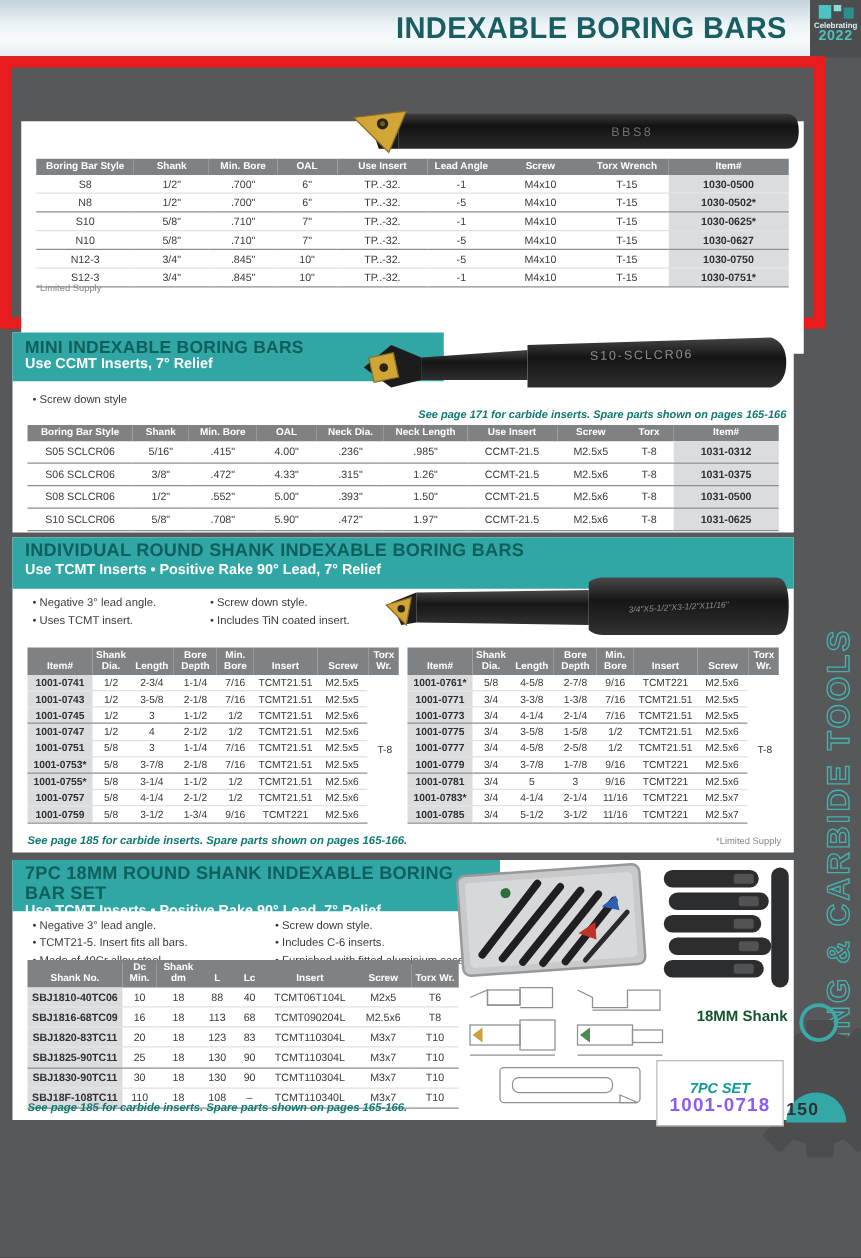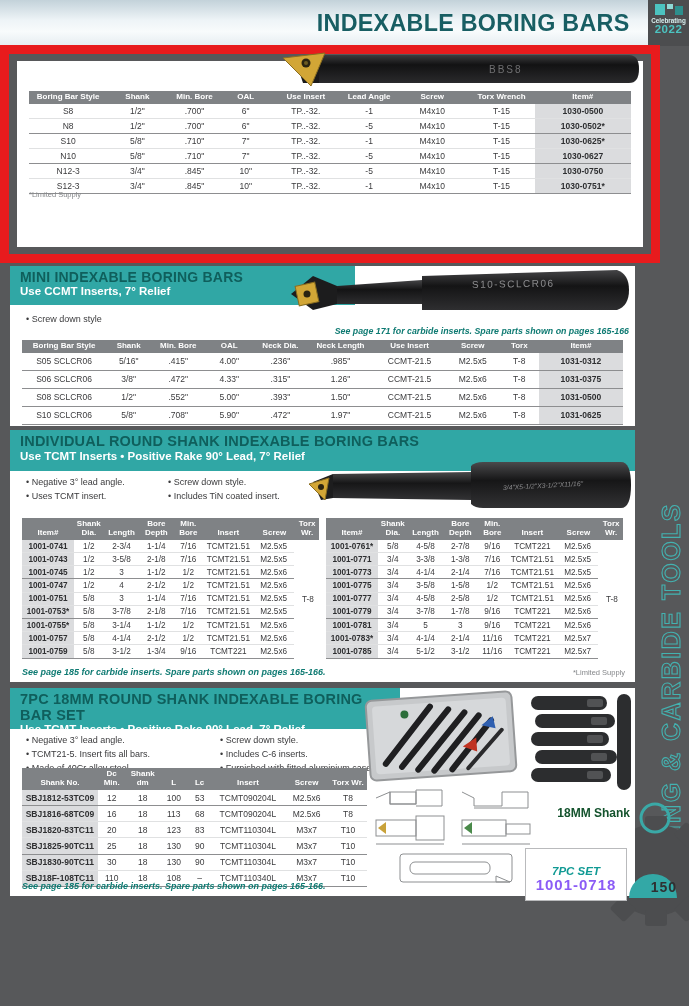--- a/index.html
+++ b/index.html
@@ -57,21 +57,21 @@
   .foot { color:#0e7a72; font-style:italic; font-weight:bold; font-size:9px; }
   .limited { color:#85878a; font-size:7.5px; }
   .bullets { list-style:none; }
   .bullets li { font-size:9px; color:#3a3a3c; margin:0 0 4px 0; }
   .bullets li::before { content:"•  "; color:#3a3a3c; }
 
   
   .hl-box { position:absolute; top:45px; left:0; width:660px; height:218px; border:9px solid #e81b1d; background:#57585a; padding:7px 8px; }
   .hl-inner { position:relative; width:100%; height:100%; background:#fff; }
   .hl-inner .band { position:relative; z-index:2; }
-  .s1-body { position:relative; height:142px; }
+  .s1-body { position:relative; height:142px;margin-top:36px; }
   .s1-bar { position:absolute; top:-15px; right:2px; z-index:3; }
   .s1-table-wrap { position:absolute; top:30px; left:12px; right:12px; }
   .s1-foot { position:absolute; bottom:4px; left:12px; right:10px; display:flex; justify-content:space-between; align-items:flex-end; }
 
   
   .s2 { top:266px; left:10px; width:625px; height:160px; }
   .s2 .band { position:absolute; top:0; left:0; width:345px; height:39px; }
   .s2 .band .t1 { font-size:14px; }
   .s2-bar { position:absolute; top:-2px; right:0; z-index:3; }
   .s2-bullet { position:absolute; top:48px; left:16px; }
@@ -105,21 +105,21 @@
   .set-box .sb1 { color:#109a94; font-weight:bold; font-style:italic; font-size:11.5px; display:block; }
   .set-box .sb2 { color:#8b5cf6; font-weight:bold; font-size:15px; letter-spacing:1px; display:block; line-height:1.1; }
 
   
   .side-text { position:absolute; right:3px; top:404px; height:505px;
     writing-mode:vertical-rl; transform:rotate(180deg);
     font-size:25px; font-weight:bold; letter-spacing:2.5px;
     color:#43b2b0; -webkit-text-fill-color:transparent; -webkit-text-stroke:1.1px #43b2b0; }
   .gear { position:absolute; right:-24px; top:788px; }
   .page-badge { position:absolute; right:12px; top:874px; width:48px; height:24px;
-    background:#33a8a6; border-radius:48px 48px 0 0; text-align:right; z-index:5; }
+    background:#33a8a6; border-radius:48px 48px 0 0; text-align:left; z-index:5; }
   .page-badge span { font-size:14px; font-weight:bold; color:#2f3032; line-height:26px; letter-spacing:1px; }
 </style>
 </head>
 <body>
 
 <div class="page">
 
   <div class="top-header">
     <span class="top-title">INDEXABLE BORING BARS</span>
   </div>
@@ -675,29 +675,29 @@
               <th>Dc Min.</th>
               <th>Shank dm</th>
               <th>L</th>
               <th>Lc</th>
               <th>Insert</th>
               <th>Screw</th>
               <th>Torx Wr.</th>
             </tr>
           </thead>
         <tbody>
-            <tr class="group-end">
-              <td>SBJ1812-53TC09</td>
-              <td>12</td>
+            <tr>
+              <td>SBJ1810-40TC06</td>
+              <td>10</td>
               <td>18</td>
-              <td>100</td>
-              <td>53</td>
-              <td>TCMT090204L</td>
-              <td>M2.5x6</td>
-              <td>T8</td>
+              <td>88</td>
+              <td>40</td>
+              <td>TCMT06T104L</td>
+              <td>M2x5</td>
+              <td>T6</td>
             </tr>
             <tr>
               <td>SBJ1816-68TC09</td>
               <td>16</td>
               <td>18</td>
               <td>113</td>
               <td>68</td>
               <td>TCMT090204L</td>
               <td>M2.5x6</td>
               <td>T8</td>

